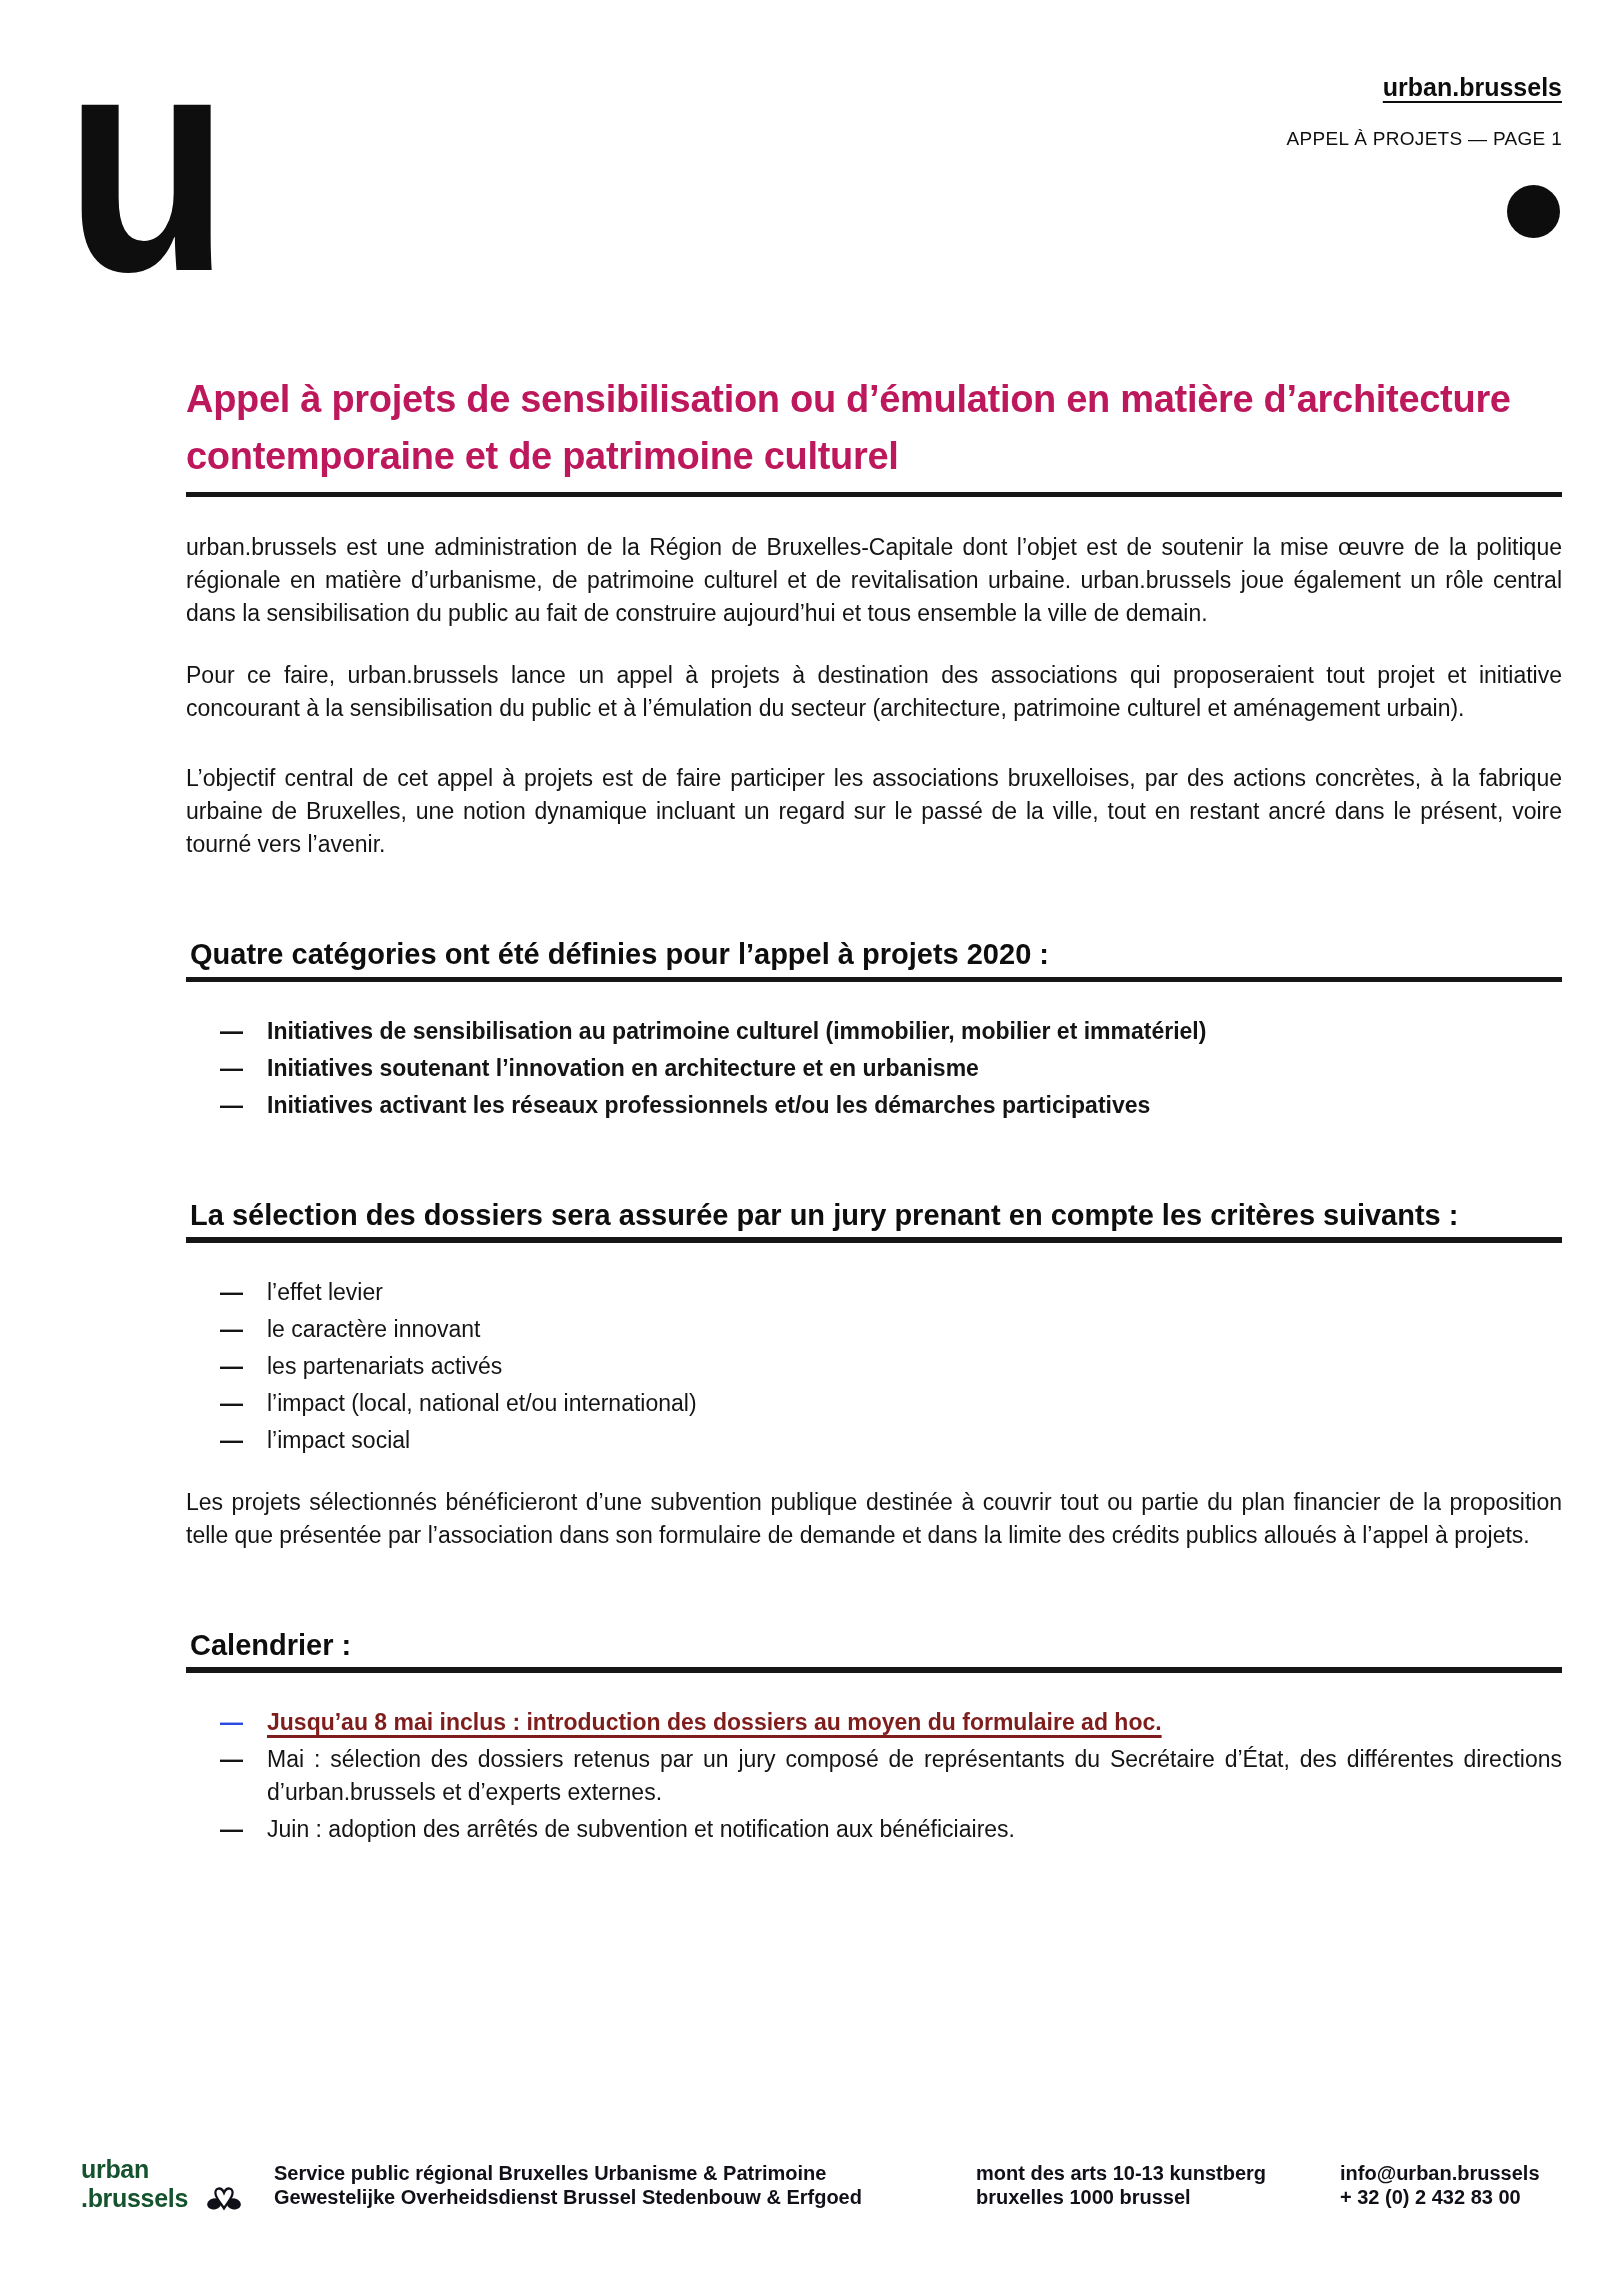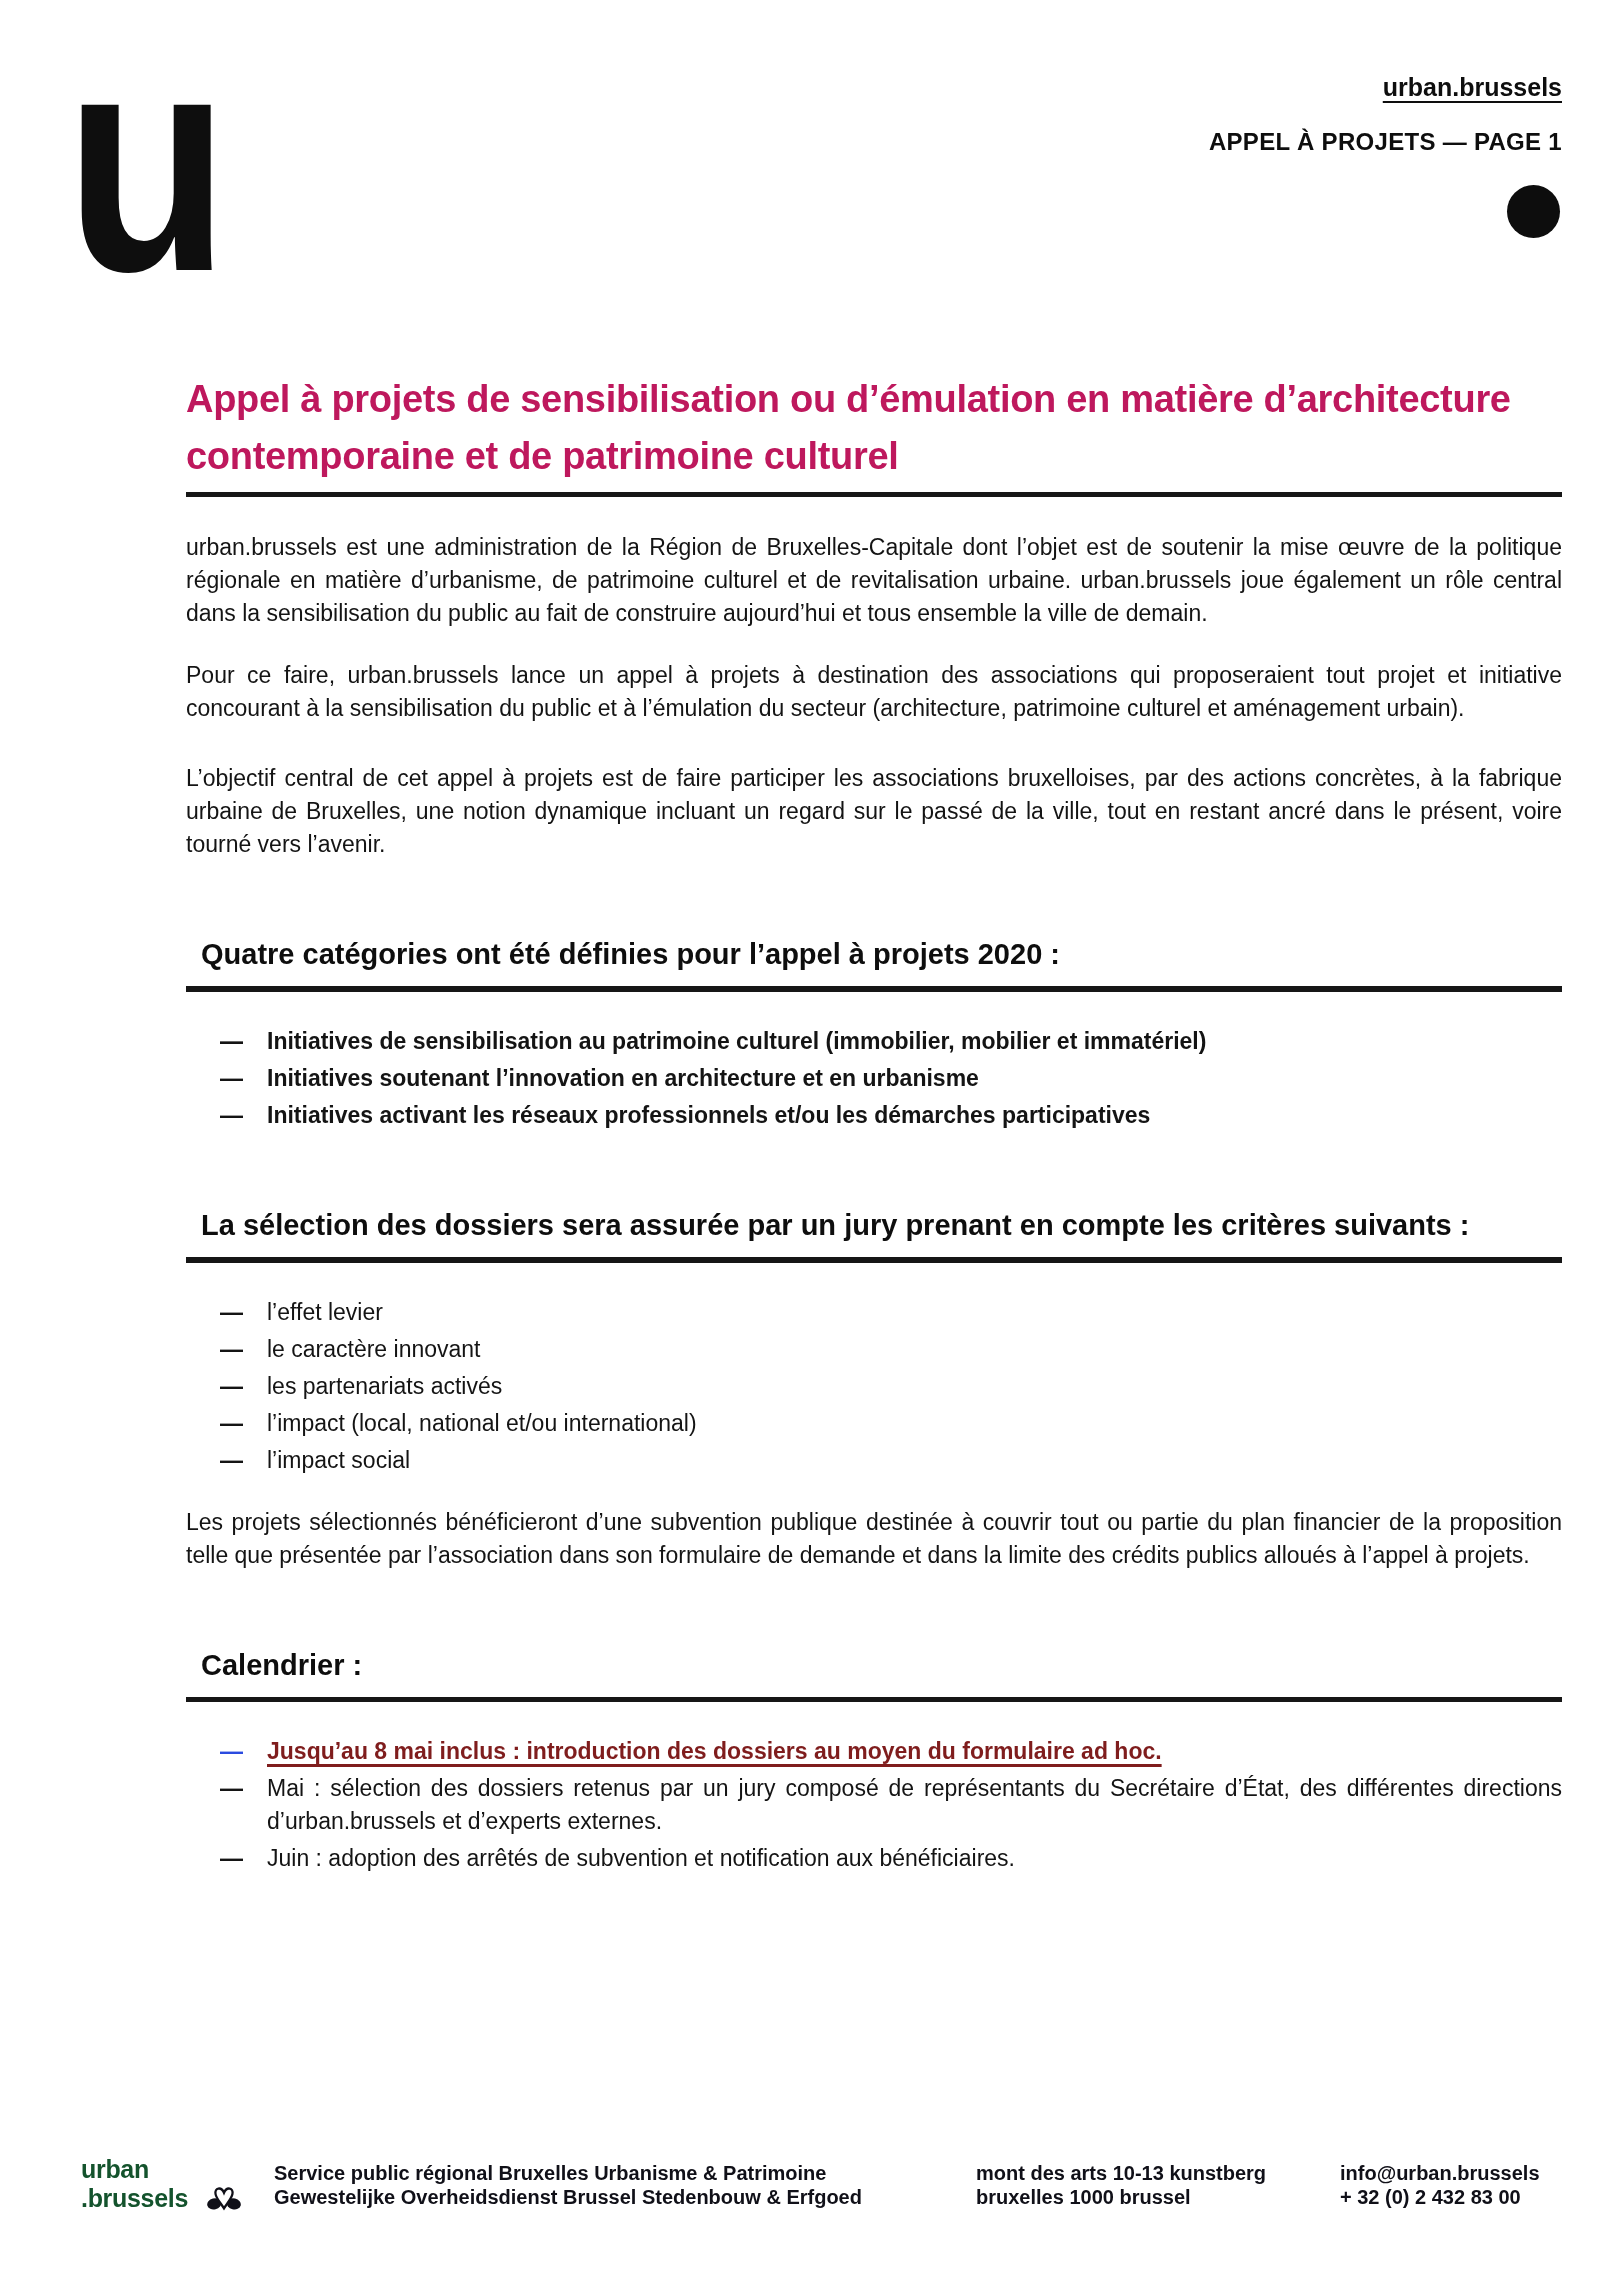--- a/index.html
+++ b/index.html
@@ -24,21 +24,21 @@
   .hdr-brand {
     position:absolute; right:55px; top:73px;
     font-size:25px; font-weight:bold;
     text-decoration:underline;
     text-decoration-thickness:2px;
     text-underline-offset:4.6px;
     color:#0e0e0e;
   }
   .hdr-pagelabel {
     position:absolute; right:55px; top:128px;
-    font-size:24px; font-weight:bold;
+    font-size:19px; font-weight:normal;
     letter-spacing:0.3px;
     color:#0e0e0e;
   }
   .hdr-dot {
     position:absolute; left:1507px; top:185px;
     width:53px; height:53px; border-radius:50%;
     background:#0d0d0d;
   }
 
   
@@ -56,21 +56,21 @@
   p.body-par {
     margin:0; font-size:23px; line-height:33px;
     text-align:justify; color:#141414;
   }
   p.m1 { margin-top:34px; }
   p.m2 { margin-top:29px; }
   p.m3 { margin-top:37px; }
   p.m4 { margin-top:29px; }
 
   h2.sec-head {
-    margin:15px; font-size:29px; line-height:34px;
+    margin:4px; font-size:29px; line-height:34px;
     font-weight:bold; color:#0e0e0e;
   }
   h2.mh { margin-top:76px; }
   .rule.r-sec { margin-top:5.2px; }
 
   ul.dash-list { list-style:none; margin:0; padding:0; }
   ul.dash-list.mlist { margin-top:33px; }
   ul.dash-list li {
     position:relative; padding-left:81px;
     font-size:23px; line-height:33px; margin-bottom:3.9px;

